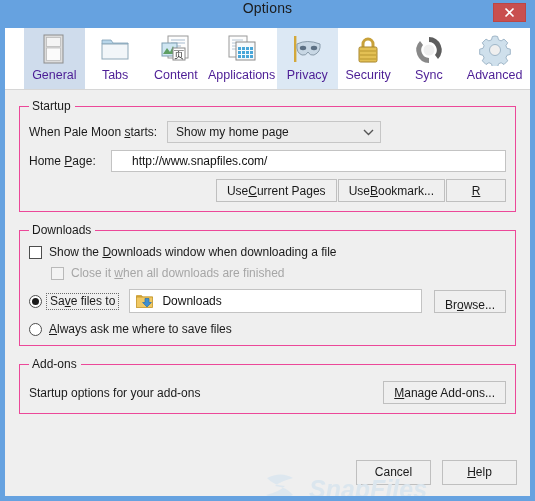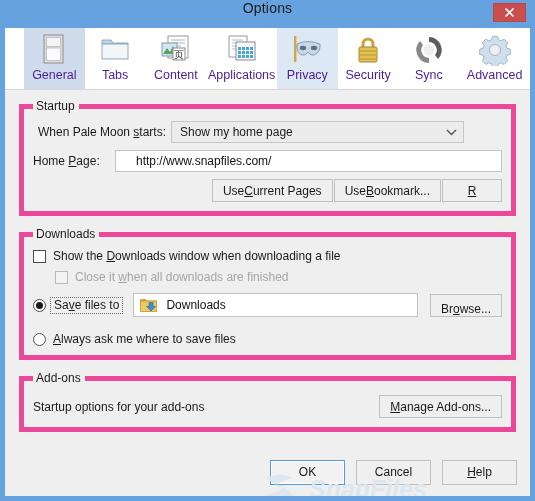--- a/index.html
+++ b/index.html
@@ -124,39 +124,39 @@
     position: absolute;
     left: 258px;
     top: 378px;
     width: 210px;
     height: 42px;
     pointer-events: none;
     z-index: 0;
   }
 
   fieldset.group {
-    border: 5px solid #ec4899;
+    border: 1px solid #ec4899;
     border-radius: 0;
     margin: 0 0 11px 0;
     padding: 4px 9px 9px 9px;
     position: relative;
     background: transparent;
   }
   fieldset.group legend {
     padding: 0 4px 0 3px;
     font-size: 12px;
     color: #1a1a1a;
   }
 
   .row {
     display: flex;
     align-items: center;
     margin-top: 7px;
   }
-  .row.first { margin-top: 4px; text-align: center; }
+  .row.first { margin-top: 4px; }
 
   .lbl { font-size: 12px; color: #1a1a1a; white-space: nowrap; }
   u.acc { text-decoration: underline; }
 
   
   .select {
     height: 22px;
     background: #ececec;
     border: 1px solid #c6c6c6;
     display: flex;
@@ -413,21 +413,21 @@
         </svg>
       </div>
 
       <fieldset class="group" style="margin-bottom:11px;">
         <legend>Startup</legend>
 
         <div class="row first">
           <div class="lbl" style="width:138px;">
             <span>When Pale Moon </span><u class="acc">s</u><span>tarts:</span>
           </div>
-          <div class="select" style="width:293px;">
+          <div class="select" style="width:214px;">
             <span>Show my home page</span>
             <span class="chev">
               <svg width="11" height="7" viewBox="0 0 11 7">
                   <path d="M1 1 L5.5 5.5 L10 1" stroke="#555" stroke-width="1.4" fill="none"></path>
                 </svg>
             </span>
           </div>
         </div>
 
         <div class="row">
@@ -491,21 +491,21 @@
             </span>
             <span>Downloads</span>
           </div>
           <div class="btn" style="margin-left:12px;min-width:72px;align-items:flex-end;">
             <span>Br</span>
               <u class="acc">o</u>
               <span>wse...</span>
           </div>
         </div>
 
-        <div class="row" style="margin-top:15px;">
+        <div class="row" style="margin-top:9px;">
           <span class="radio"></span>
           <span class="lbl">
             <span></span><u class="acc">A</u><span>lways ask me where to save files</span>
           </span>
         </div>
       </fieldset>
 
       <fieldset class="group">
         <legend>Add-ons</legend>
         <div class="row first" style="justify-content:space-between;margin-top:6px;">
@@ -514,21 +514,20 @@
             <span></span>
               <u class="acc">M</u>
               <span>anage Add-ons...</span>
           </div>
         </div>
       </fieldset>
 
     </div>
 
     <div class="footer">
-      <div class="btn default">OK</div>
       <div class="btn">Cancel</div>
       <div class="btn">
         <span></span>
           <u class="acc">H</u>
           <span>elp</span>
       </div>
     </div>
 
   </div>
 </div>

